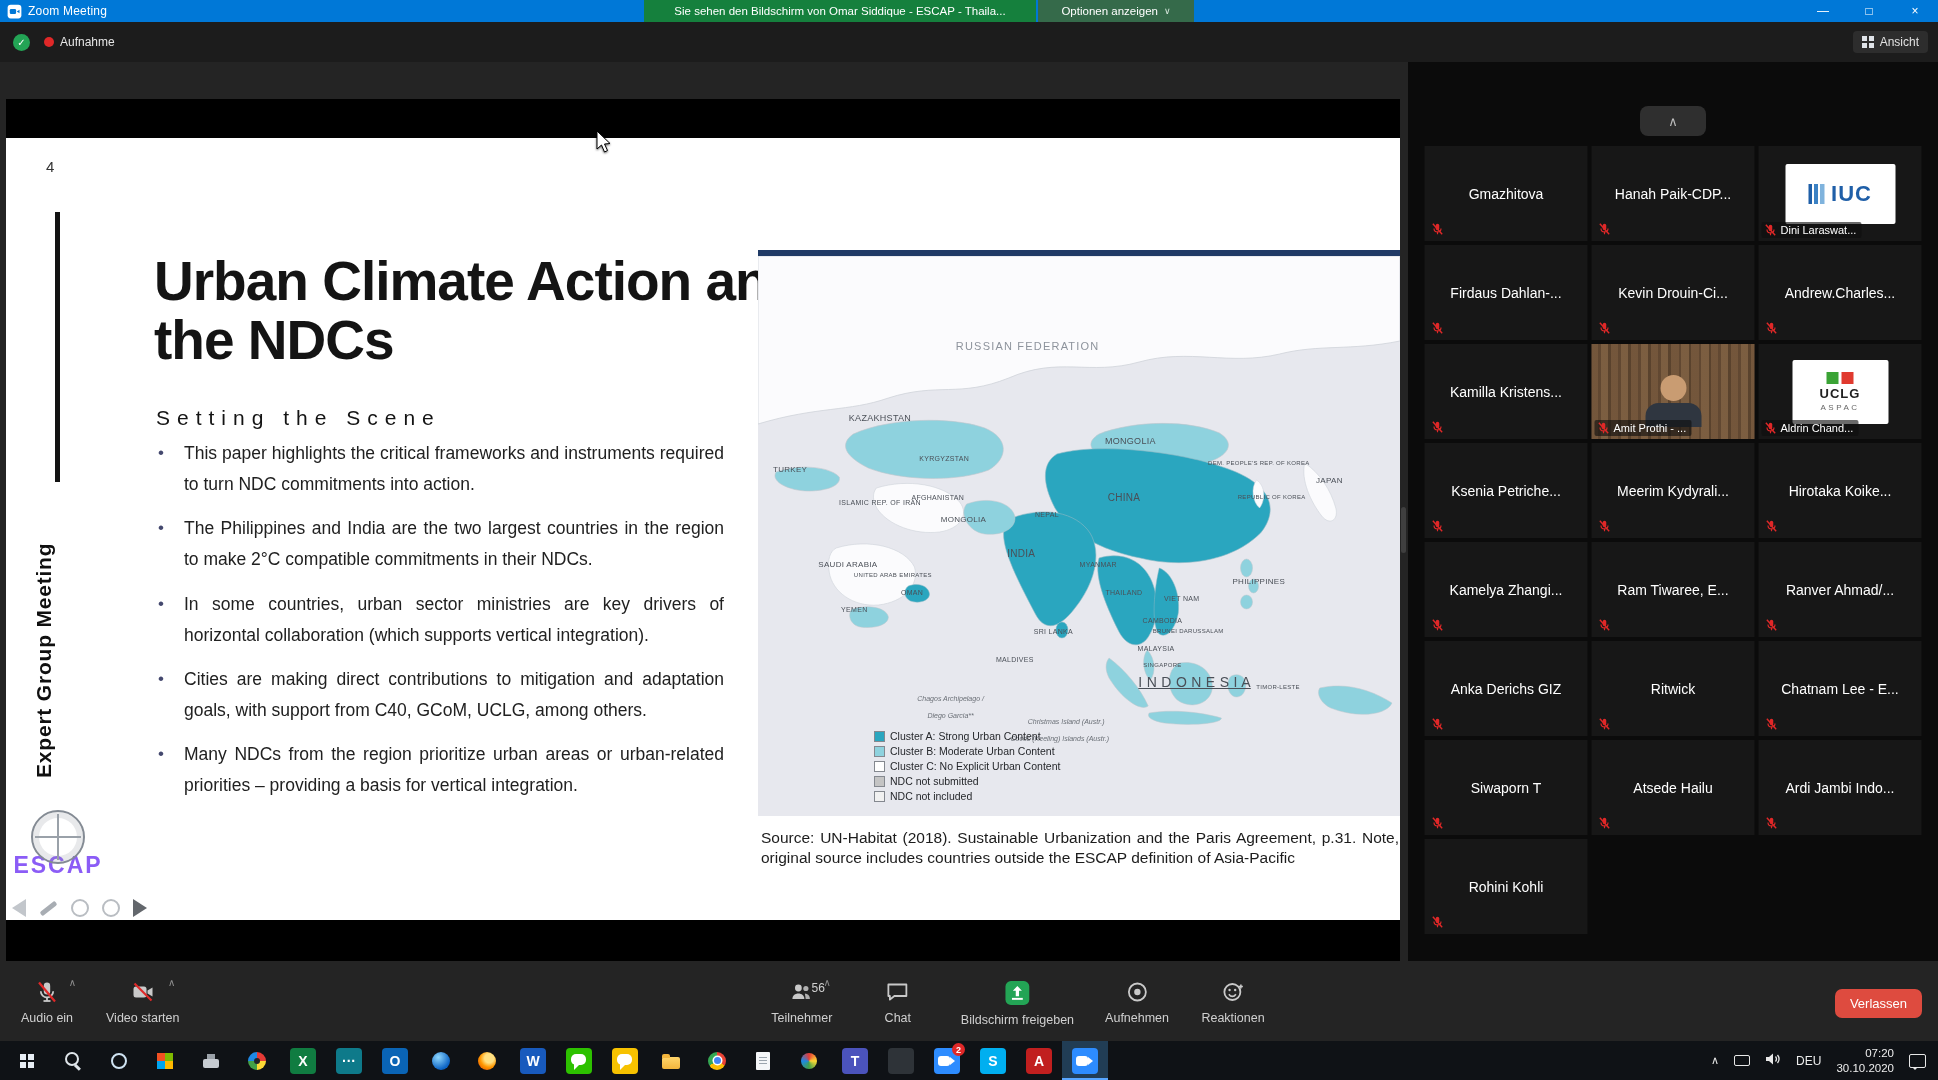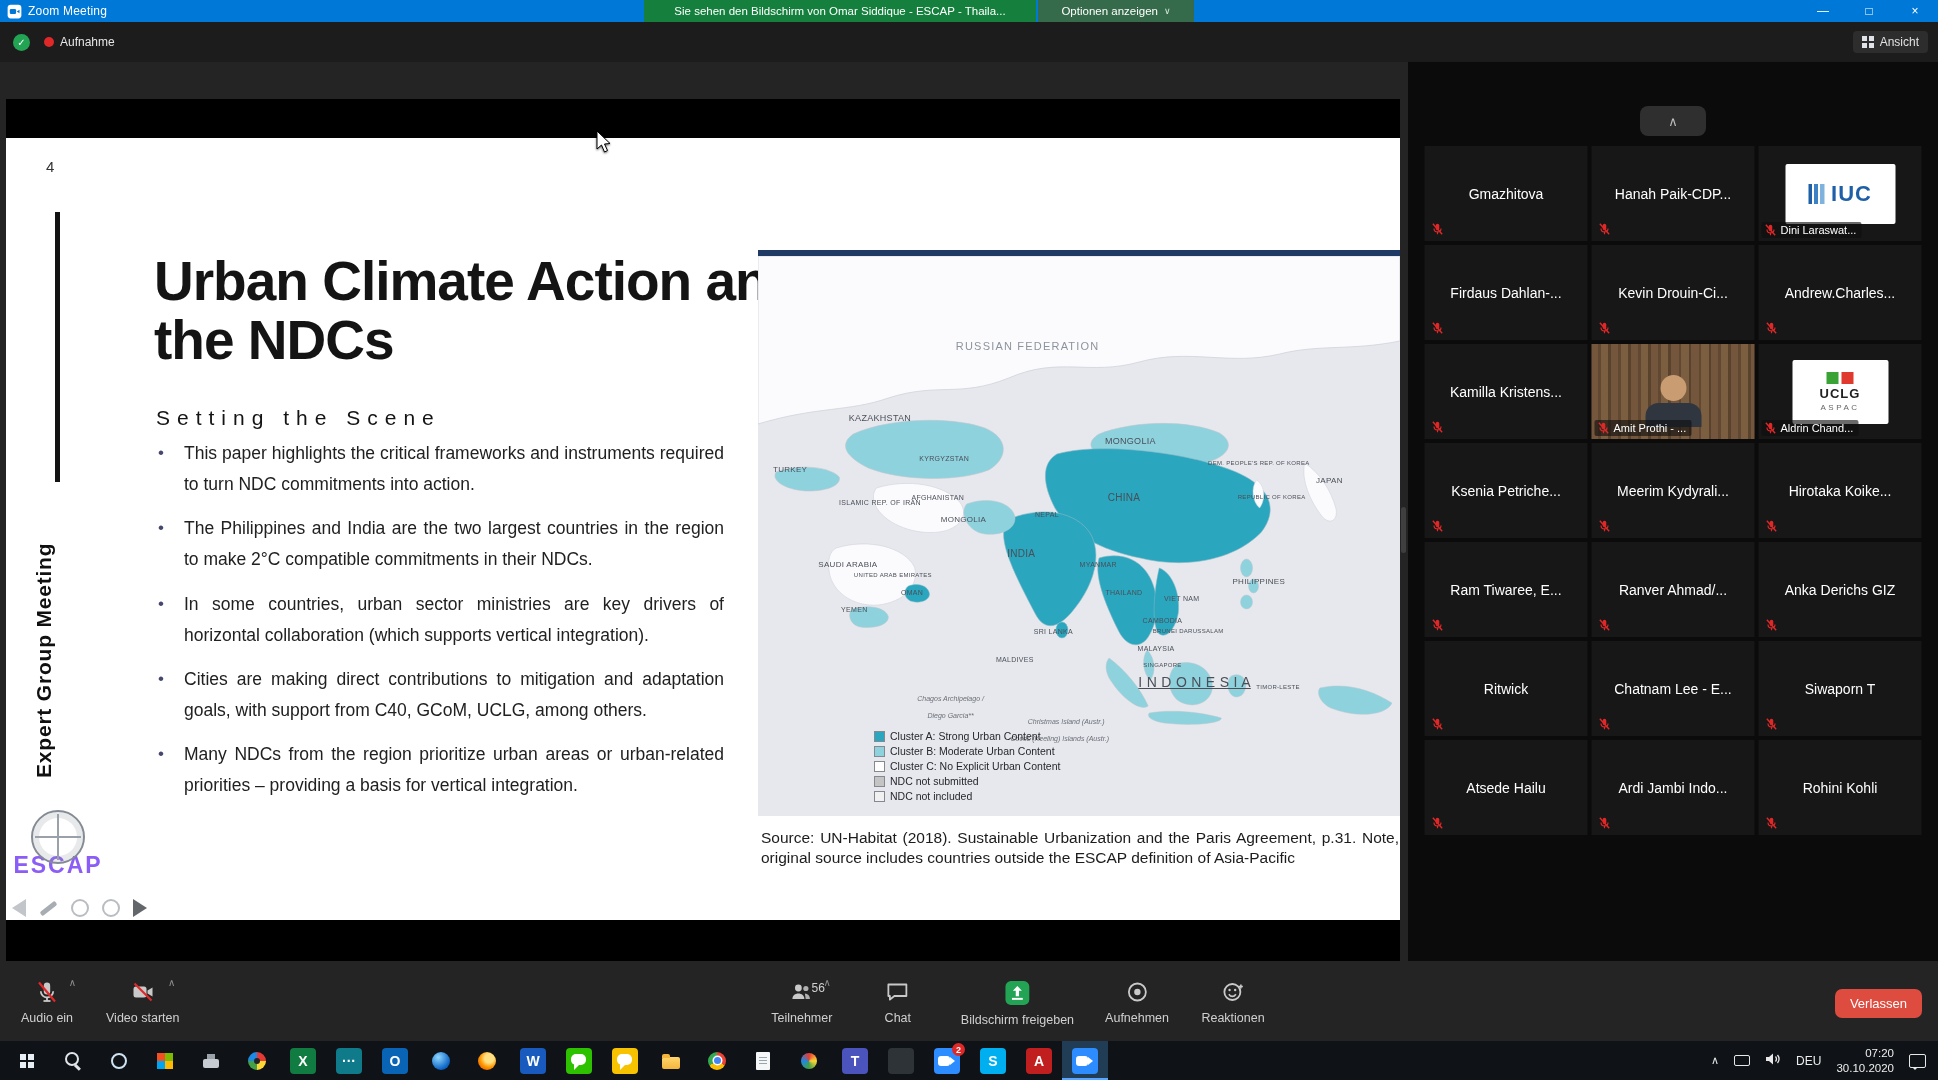--- a/index.html
+++ b/index.html
@@ -466,20 +466,31 @@
         <span class="mic tile-mic">
           <svg viewBox="0 0 24 24" width="14" height="14">
             <path d="M12 3a3 3 0 0 1 3 3v5a3 3 0 0 1-6 0V6a3 3 0 0 1 3-3z" fill="#e02828"></path>
             <path d="M6 11a6 6 0 0 0 12 0" stroke="#e02828" stroke-width="2" fill="none"></path>
             <line x1="12" y1="17" x2="12" y2="21" stroke="#e02828" stroke-width="2"></line>
             <line x1="4" y1="3" x2="20" y2="21" stroke="#e02828" stroke-width="2.4"></line>
           </svg>
         </span>
       </div>
       <div class="tile">
+        <span class="tile-name">Kamelya Zhangi...</span>
+        <span class="mic tile-mic">
+          <svg viewBox="0 0 24 24" width="14" height="14">
+            <path d="M12 3a3 3 0 0 1 3 3v5a3 3 0 0 1-6 0V6a3 3 0 0 1 3-3z" fill="#e02828"></path>
+            <path d="M6 11a6 6 0 0 0 12 0" stroke="#e02828" stroke-width="2" fill="none"></path>
+            <line x1="12" y1="17" x2="12" y2="21" stroke="#e02828" stroke-width="2"></line>
+            <line x1="4" y1="3" x2="20" y2="21" stroke="#e02828" stroke-width="2.4"></line>
+          </svg>
+        </span>
+      </div>
+      <div class="tile">
         <span class="tile-name">Ram Tiwaree, E...</span>
         <span class="mic tile-mic">
           <svg viewBox="0 0 24 24" width="14" height="14">
             <path d="M12 3a3 3 0 0 1 3 3v5a3 3 0 0 1-6 0V6a3 3 0 0 1 3-3z" fill="#e02828"></path>
             <path d="M6 11a6 6 0 0 0 12 0" stroke="#e02828" stroke-width="2" fill="none"></path>
             <line x1="12" y1="17" x2="12" y2="21" stroke="#e02828" stroke-width="2"></line>
             <line x1="4" y1="3" x2="20" y2="21" stroke="#e02828" stroke-width="2.4"></line>
           </svg>
         </span>
       </div>

